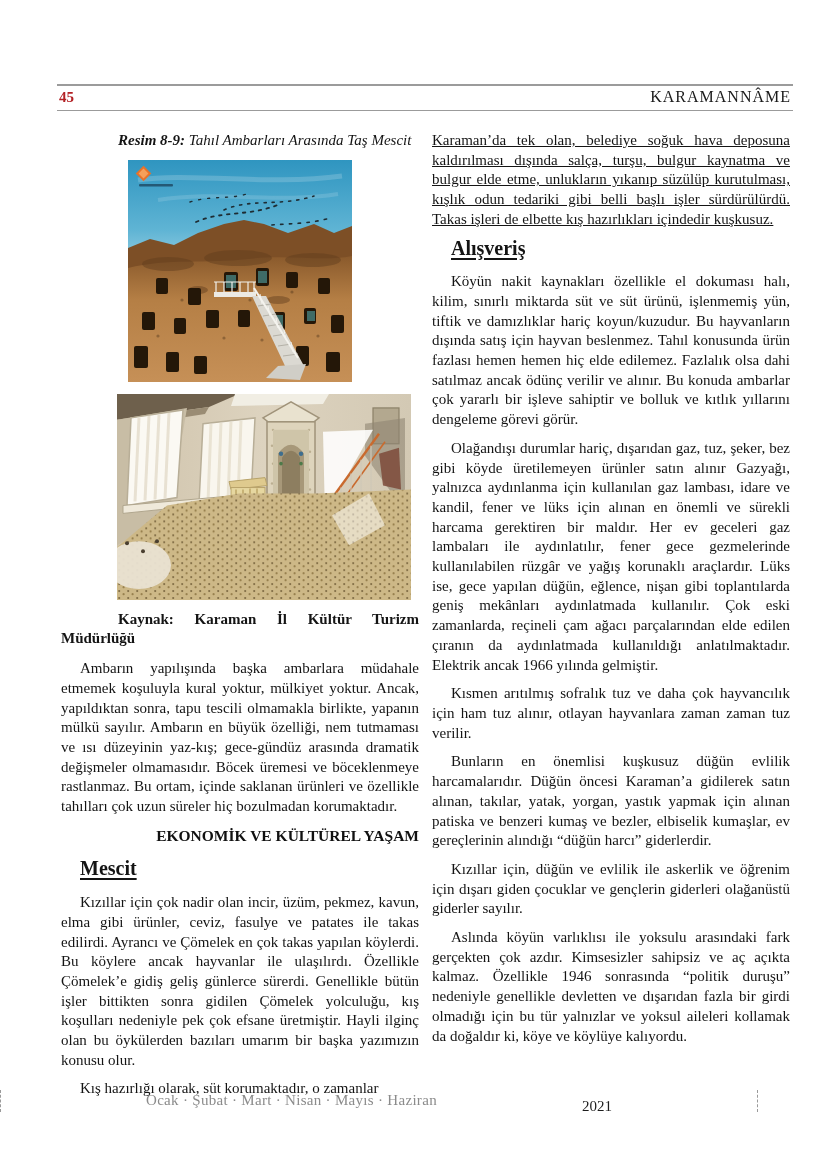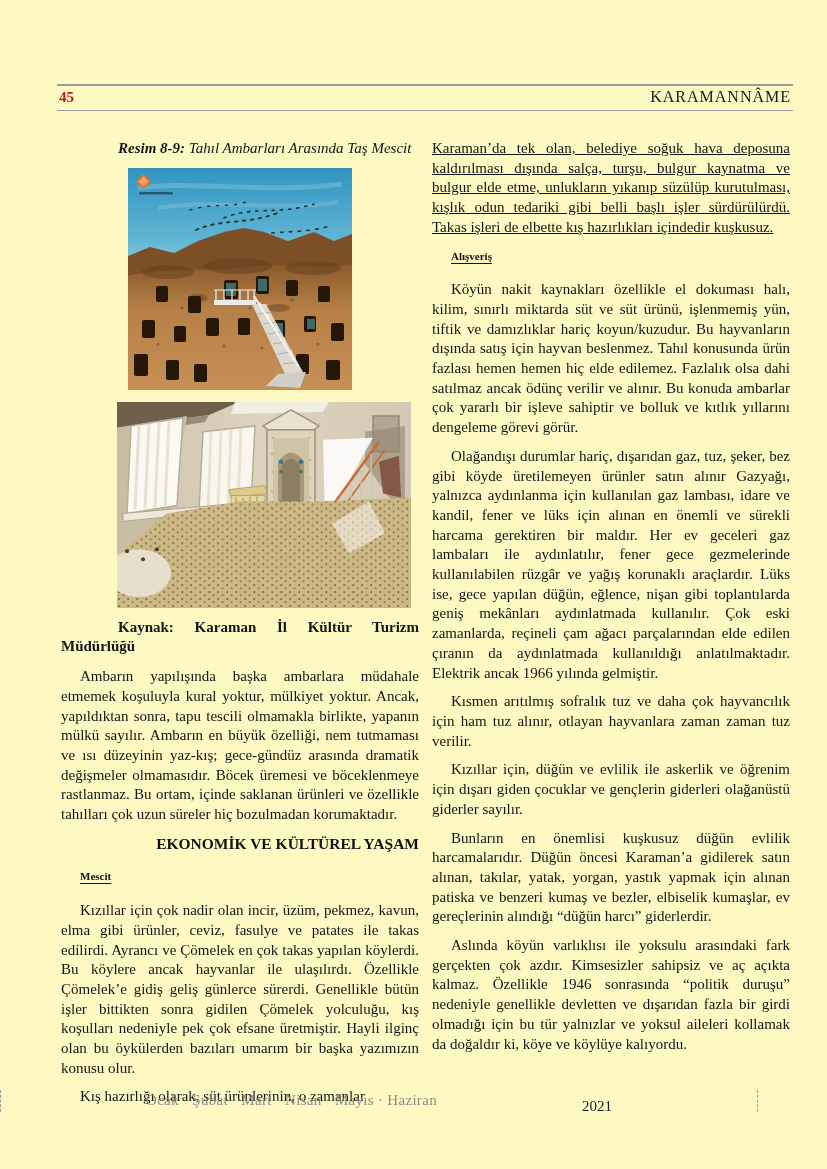--- a/index.html
+++ b/index.html
@@ -1,42 +1,42 @@
 <!DOCTYPE html>
 <html><head>
 <meta charset="utf-8">
 <style>
   html,body{margin:0;padding:0;background:#e9e9e9;}
-  .page{position:relative;width:827px;height:1169px;background:#fef9c3;margin:0 auto;
+  .page{position:relative;width:827px;height:1169px;background:#ffffff;margin:0 auto;
         font-family:"Liberation Serif","DejaVu Serif",serif;overflow:hidden;}
 
   
   .hdr{position:absolute;left:57px;top:84px;width:736px;}
   .rule-top{height:2px;background:#9b9b9b;}
   .rule-bottom{height:1px;background:#9b9b9b;}
   .hdr-row{display:flex;justify-content:space-between;align-items:baseline;padding:2px 2px 4px 2px;}
   .page-num{color:#b32024;font-size:15px;font-weight:bold;}
   .hdr-title{font-size:16px;letter-spacing:1px;color:#1a1a1a;margin-left:11px;}
 
   
-  .col{position:absolute;top:139px;width:358px;font-size:15px;line-height:19.7px;
+  .col{position:absolute;top:131px;width:358px;font-size:15px;line-height:19.7px;
        text-align:justify;color:#141414;}
   .col-left{left:61px;}
   .col-right{left:432px;}
 
   .body-para{margin:0 0 9px 0;text-indent:19px;}
   .no-indent{text-indent:0;text-decoration:underline;}
 
   .fig-caption{margin:0 0 9px 0;text-indent:57px;font-style:italic;}
   .cap-label{font-weight:bold;}
   .fig-source{margin:10px 0 10px 0;font-weight:bold;text-indent:57px;}
 
   .section-heading{font-size:15.5px;font-weight:bold;text-align:right;text-indent:0;
                    margin:4px 0 14px 0;color:#111;}
-  .subheading{font-size:11px;font-weight:bold;text-decoration:underline;
+  .subheading{font-size:20px;font-weight:bold;text-decoration:underline;
               text-underline-offset:3px;margin:0 0 14px 19px;}
 
   figure{margin:0;}
   .photo{display:block;}
   .photo-cliff{width:224px;height:222px;margin:2px auto 12px auto;}
   .photo-interior{width:294px;height:206px;margin:0 0 10px 56px;}
   .photo svg{display:block;width:100%;height:100%;}
 
   
   .ftr{position:absolute;left:0;top:1086px;width:758px;display:flex;
@@ -286,33 +286,33 @@
     <p class="fig-source"><span>Kaynak:</span> <span>Karaman İl Kültür Turizm Müdürlüğü</span></p>
 
     <p class="body-para">Ambarın yapılışında başka ambarlara müdahale etmemek koşuluyla kural yoktur, mülkiyet yoktur. Ancak, yapıldıktan sonra, tapu tescili olmamakla birlikte, yapanın mülkü sayılır. Ambarın en büyük özelliği, nem tutmaması ve ısı düzeyinin yaz-kış; gece-gündüz arasında dramatik değişmeler olmamasıdır. Böcek üremesi ve böceklenmeye rastlanmaz. Bu ortam, içinde saklanan ürünleri ve özellikle tahılları çok uzun süreler hiç bozulmadan korumaktadır.</p>
 
     <h2 class="section-heading">EKONOMİK VE KÜLTÜREL YAŞAM</h2>
 
     <h3 class="subheading">Mescit</h3>
 
     <p class="body-para">Kızıllar için çok nadir olan incir, üzüm, pekmez, kavun, elma gibi ürünler, ceviz, fasulye ve patates ile takas edilirdi. Ayrancı ve Çömelek en çok takas yapılan köylerdi. Bu köylere ancak hayvanlar ile ulaşılırdı. Özellikle Çömelek’e gidiş geliş günlerce sürerdi. Genellikle bütün işler bittikten sonra gidilen Çömelek yolculuğu, kış koşulları nedeniyle pek çok efsane üretmiştir. Hayli ilginç olan bu öykülerden bazıları umarım bir başka yazımızın konusu olur.</p>
 
-    <p class="body-para">Kış hazırlığı olarak, süt ürünlerinin, o zamanlar</p>
+    <p class="body-para">Kış hazırlığı olarak, süt korumaktadır, o zamanlar</p>
   </div>
 
   <div class="col col-right">
     <p class="body-para no-indent">Karaman’da tek olan, belediye soğuk hava deposuna kaldırılması dışında salça, turşu, bulgur kaynatma ve bulgur elde etme, unlukların yıkanıp süzülüp kurutulması, kışlık odun tedariki gibi belli başlı işler sürdürülürdü. Takas işleri de elbette kış hazırlıkları içindedir kuşkusuz.</p>
 
     <h3 class="subheading">Alışveriş</h3>
 
     <p class="body-para">Köyün nakit kaynakları özellikle el dokuması halı, kilim, sınırlı miktarda süt ve süt ürünü, işlenmemiş yün, tiftik ve damızlıklar hariç koyun/kuzudur. Bu hayvanların dışında satış için hayvan beslenmez. Tahıl konusunda ürün fazlası hemen hemen hiç elde edilemez. Fazlalık olsa dahi satılmaz ancak ödünç verilir ve alınır. Bu konuda ambarlar çok yararlı bir işleve sahiptir ve bolluk ve kıtlık yıllarını dengeleme görevi görür.</p>
     <p class="body-para">Olağandışı durumlar hariç, dışarıdan gaz, tuz, şeker, bez gibi köyde üretilemeyen ürünler satın alınır Gazyağı, yalnızca aydınlanma için kullanılan gaz lambası, idare ve kandil, fener ve lüks için alınan en önemli ve sürekli harcama gerektiren bir maldır. Her ev geceleri gaz lambaları ile aydınlatılır, fener gece gezmelerinde kullanılabilen rüzgâr ve yağış korunaklı araçlardır. Lüks ise, gece yapılan düğün, eğlence, nişan gibi toplantılarda geniş mekânları aydınlatmada kullanılır. Çok eski zamanlarda, reçineli çam ağacı parçalarından elde edilen çıranın da aydınlatmada kullanıldığı anlatılmaktadır. Elektrik ancak 1966 yılında gelmiştir.</p>
     <p class="body-para">Kısmen arıtılmış sofralık tuz ve daha çok hayvancılık için ham tuz alınır, otlayan hayvanlara zaman zaman tuz verilir.</p>
+    <p class="body-para">Bunların en önemlisi kuşkusuz düğün evlilik harcamalarıdır. Düğün öncesi Karaman’a gidilerek satın alınan, takılar, yatak, yorgan, yastık yapmak için alınan patiska ve benzeri kumaş ve bezler, elbiselik kumaşlar, ev gereçlerinin alındığı “düğün harcı” giderlerdir.</p>
     <p class="body-para">Kızıllar için, düğün ve evlilik ile askerlik ve öğrenim için dışarı giden çocuklar ve gençlerin giderleri olağanüstü giderler sayılır.</p>
-    <p class="body-para">Bunların en önemlisi kuşkusuz düğün evlilik harcamalarıdır. Düğün öncesi Karaman’a gidilerek satın alınan, takılar, yatak, yorgan, yastık yapmak için alınan patiska ve benzeri kumaş ve bezler, elbiselik kumaşlar, ev gereçlerinin alındığı “düğün harcı” giderlerdir.</p>
     <p class="body-para">Aslında köyün varlıklısı ile yoksulu arasındaki fark gerçekten çok azdır. Kimsesizler sahipsiz ve aç açıkta kalmaz. Özellikle 1946 sonrasında “politik duruşu” nedeniyle genellikle devletten ve dışarıdan fazla bir girdi olmadığı için bu tür yalnızlar ve yoksul aileleri kollamak da doğaldır ki, köye ve köylüye kalıyordu.</p>
   </div>
 
   <div class="ftr">
     <span class="fbar"></span>
     <span class="fmonths">Ocak · Şubat · Mart · Nisan · Mayıs · Haziran</span>
     <span class="fyear">2021</span>
     <span class="fbar"></span>
   </div>
 

